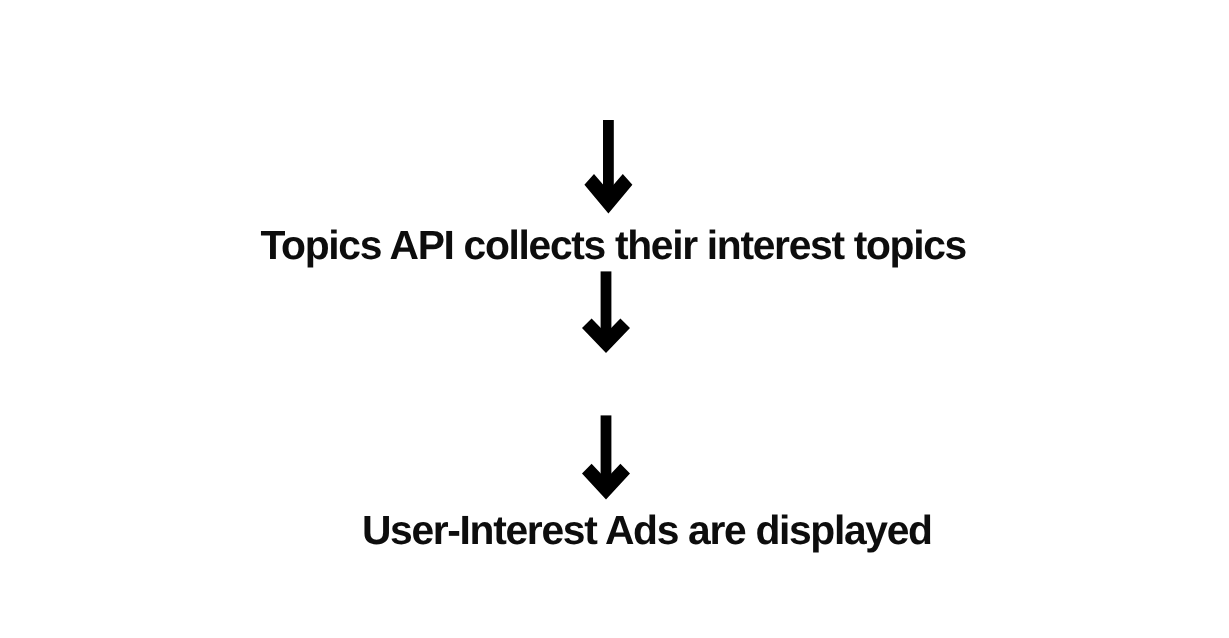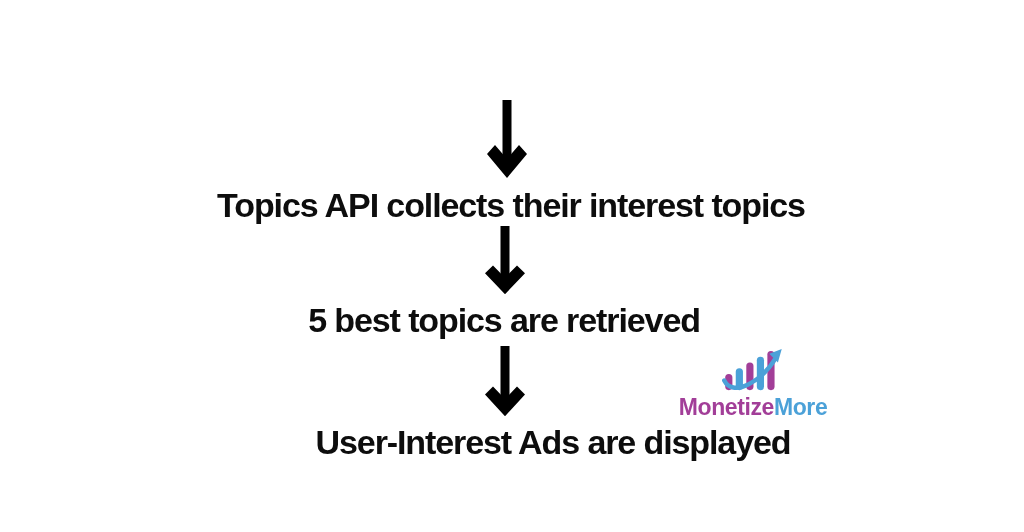--- a/index.html
+++ b/index.html
@@ -21,21 +21,21 @@
     white-space: nowrap;
     font-weight: 700;
     font-size: 34px;
     line-height: 36px;
     letter-spacing: -1.1px;
     color: #0d0d0d;
   }
   .step1 { left: 505px; top: 50px; }
   .step2 { left: 511px; top: 187px; }
   .step3 { left: 504px; top: 302px; }
-  .step4 { left: 553px; top: 424px; text-align: center; }
+  .step4 { left: 539px; top: 424px; text-align: center; }
 
   .arrow {
     position: absolute;
     width: 44px;
     display: block;
   }
   .arrow1 { left: 485px; top: 100px; height: 80px; }
   .arrow2 { left: 483px; top: 226px; height: 70px; }
   .arrow3 { left: 483px; top: 346px; height: 72px; }
 
@@ -75,35 +75,22 @@
     <polygon points="2,54 10,45 22,59 34,45 42,54 22,78" fill="#000"></polygon>
   </svg>
 
   <div class="step step2">Topics API collects their interest topics</div>
 
   <svg class="arrow arrow2" viewBox="0 0 44 80" preserveAspectRatio="none">
     <rect x="17.5" y="0" width="9" height="64" fill="#000"></rect>
     <polygon points="2,54 10,45 22,59 34,45 42,54 22,78" fill="#000"></polygon>
   </svg>
 
-  <div class="step step3">5 best topics are retrieved</div>
 
   <svg class="arrow arrow3" viewBox="0 0 44 80" preserveAspectRatio="none">
     <rect x="17.5" y="0" width="9" height="64" fill="#000"></rect>
     <polygon points="2,54 10,45 22,59 34,45 42,54 22,78" fill="#000"></polygon>
   </svg>
 
-  <div class="logo">
-    <svg class="logo-icon" viewBox="0 0 64 48">
-      <rect x="3" y="27" width="7.5" height="17" rx="3.7" fill="#a23e98"></rect>
-      <rect x="14" y="21" width="7.5" height="23" rx="3.7" fill="#4ba1d8"></rect>
-      <rect x="25" y="15" width="7.5" height="29" rx="3.7" fill="#a23e98"></rect>
-      <rect x="36" y="9" width="7.5" height="35" rx="3.7" fill="#4ba1d8"></rect>
-      <rect x="47" y="3" width="7.5" height="41" rx="3.7" fill="#a23e98"></rect>
-      <path d="M2 34 C6 42 15 44 27 38 C41 31 50 20 56 10" fill="none" stroke="#4ba1d8" stroke-width="4.6" stroke-linecap="round"></path>
-      <polygon points="62,1 49,6 58,15" fill="#4ba1d8"></polygon>
-    </svg>
-    <div class="logo-text"><span class="lt-purple">Monetize</span><span class="lt-blue">More</span></div>
-  </div>
 
   <div class="step step4">User-Interest Ads are displayed</div>
 
 </div>
 
 </body></html>

